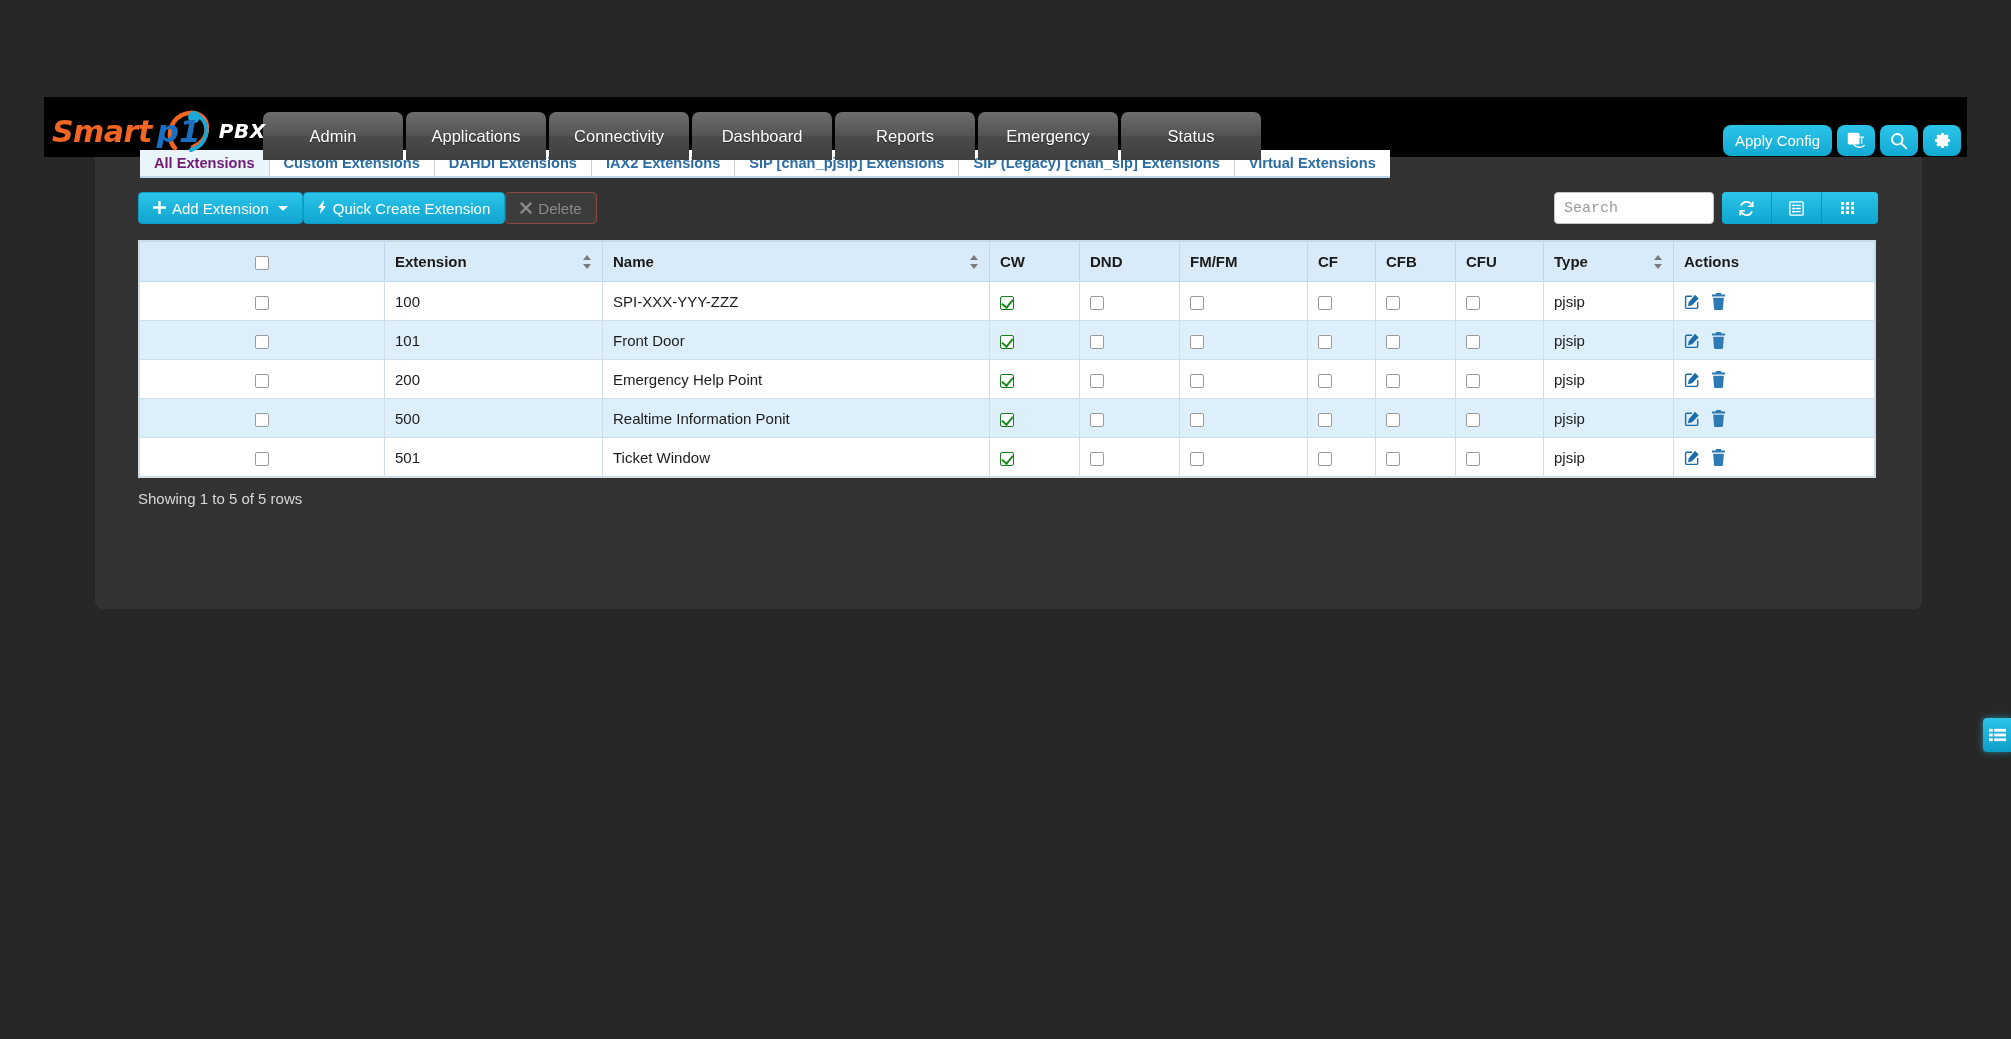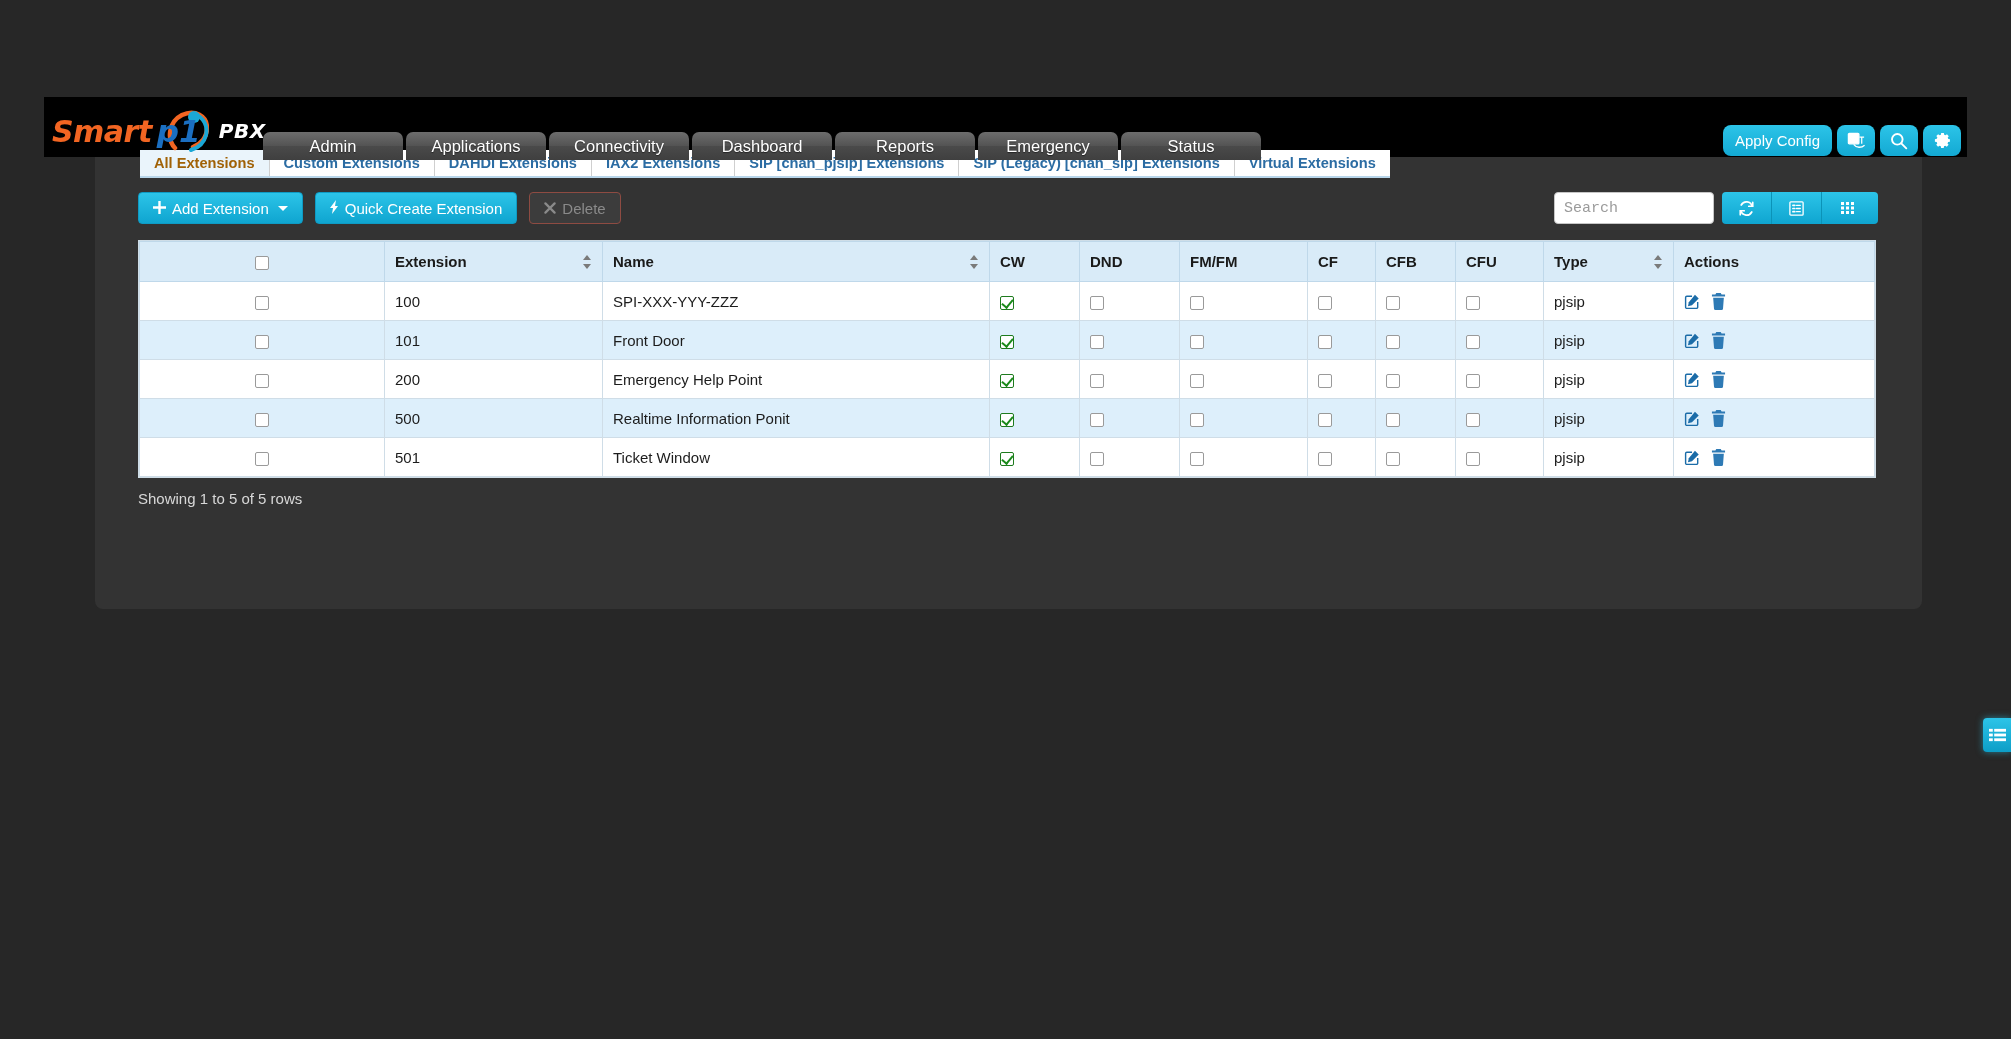--- a/index.html
+++ b/index.html
@@ -68,21 +68,21 @@
   
   #mainnav {
     position: absolute;
     left: 263px; top: 118px;
     height: 42px;
     display: flex;
     align-items: flex-end;
     z-index: 8;
   }
   .navtab {
-    height: 28px;
+    height: 48px;
     min-width: 140px;
     padding: 0 18px;
     margin-right: 3px;
     background: linear-gradient(to bottom, #6d6d6d 0%, #535353 50%, #4a4a4a 51%, #3f3f3f 100%);
     border-radius: 7px 7px 0 0;
     color: #ffffff;
     font-size: 16.5px;
     display: flex; align-items: center; justify-content: center;
     cursor: pointer;
     white-space: nowrap;
@@ -139,31 +139,31 @@
     font-weight: bold;
     color: #2b6ca3;
     background: #ffffff;
     border-right: 1px solid #cfcfcf;
     cursor: pointer;
     white-space: nowrap;
   }
   .subtab:last-child { border-right: none; }
   .subtab.active {
     background: #eaf4fb;
-    color: #a16207;
+    color: #701a75;
   }
 
   
   #toolbar {
     position: absolute;
     left: 138px; top: 192px;
     width: 1740px; height: 34px;
     z-index: 5;
   }
-  .tb-left { position: absolute; left: 0; top: 0; display: flex; gap: 12px; }
+  .tb-left { position: absolute; left: 0; top: 0; display: flex; gap: 0; }
   .btn {
     height: 32px;
     border-radius: 4px;
     font-size: 15px;
     color: #ffffff;
     display: flex; align-items: center; gap: 6px;
     padding: 0 14px;
     cursor: pointer;
     border: 1px solid transparent;
     font-family: "Liberation Sans", sans-serif;

